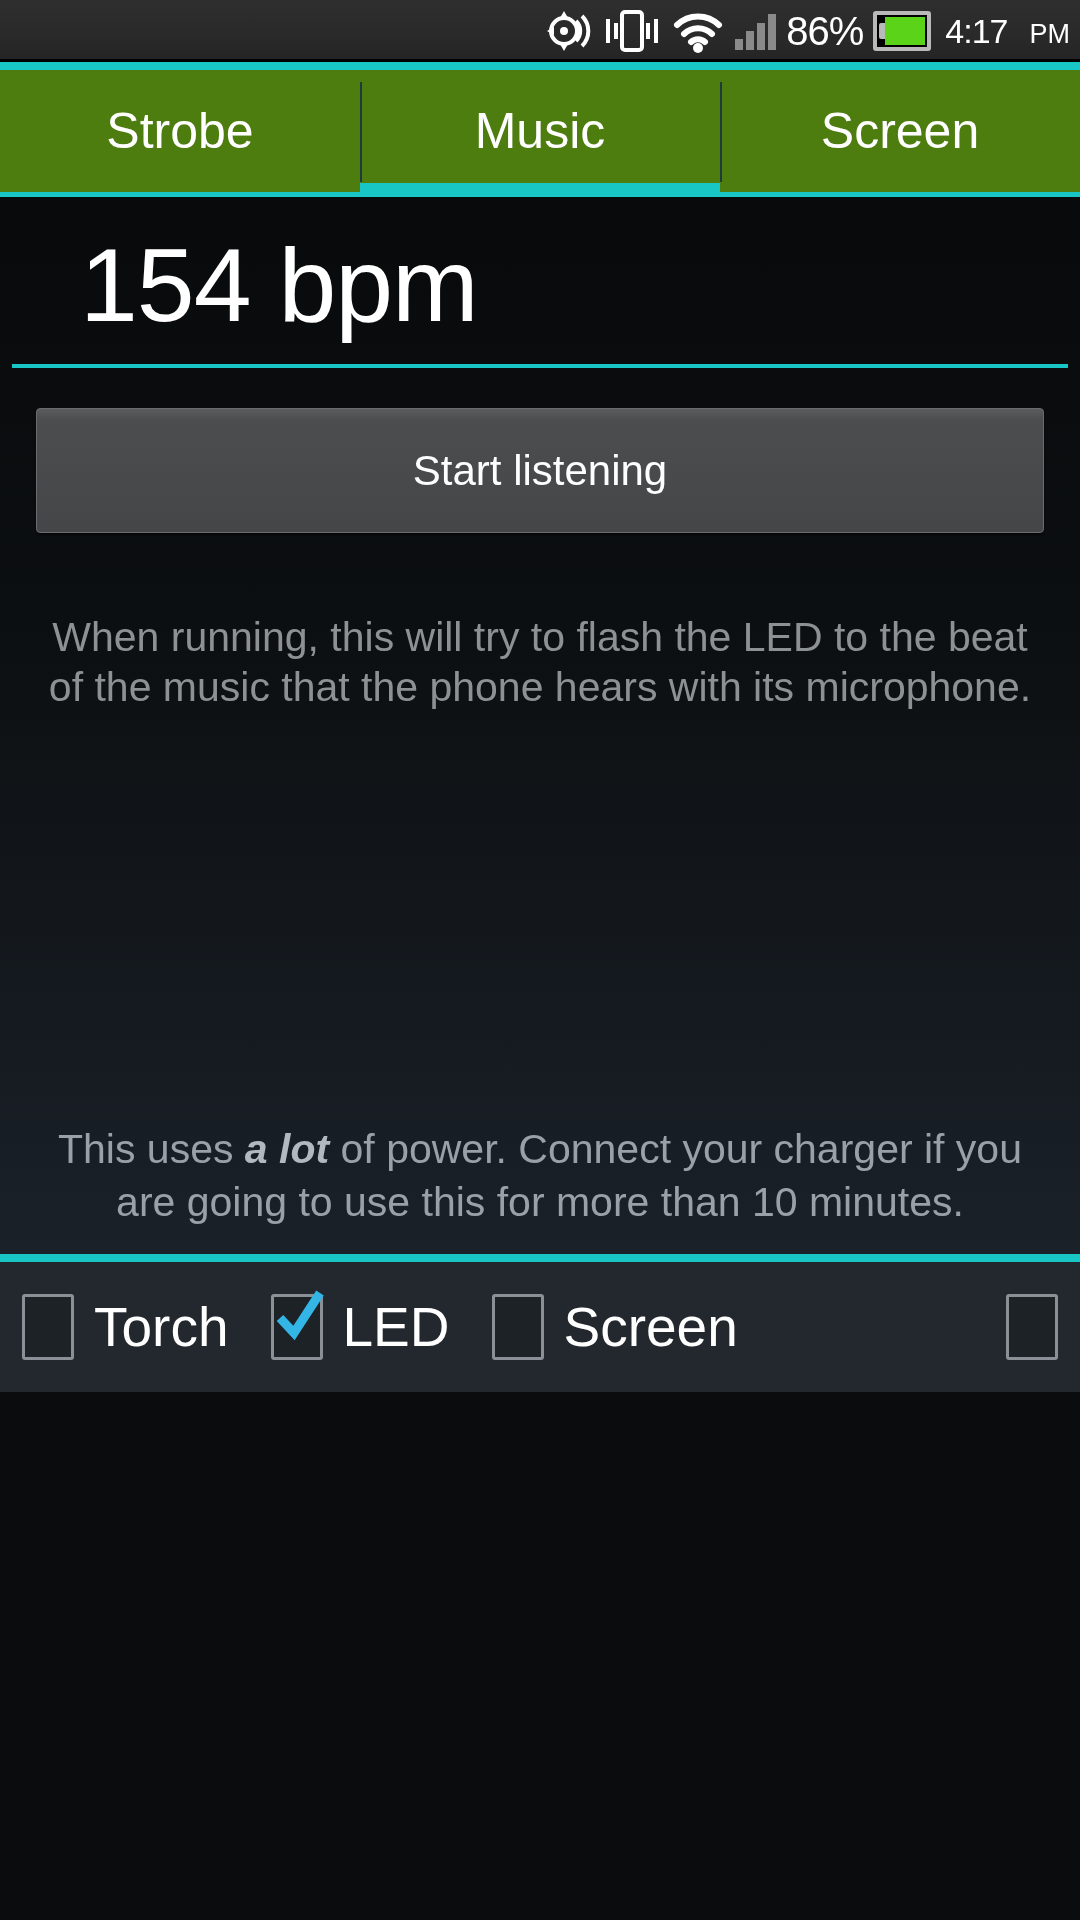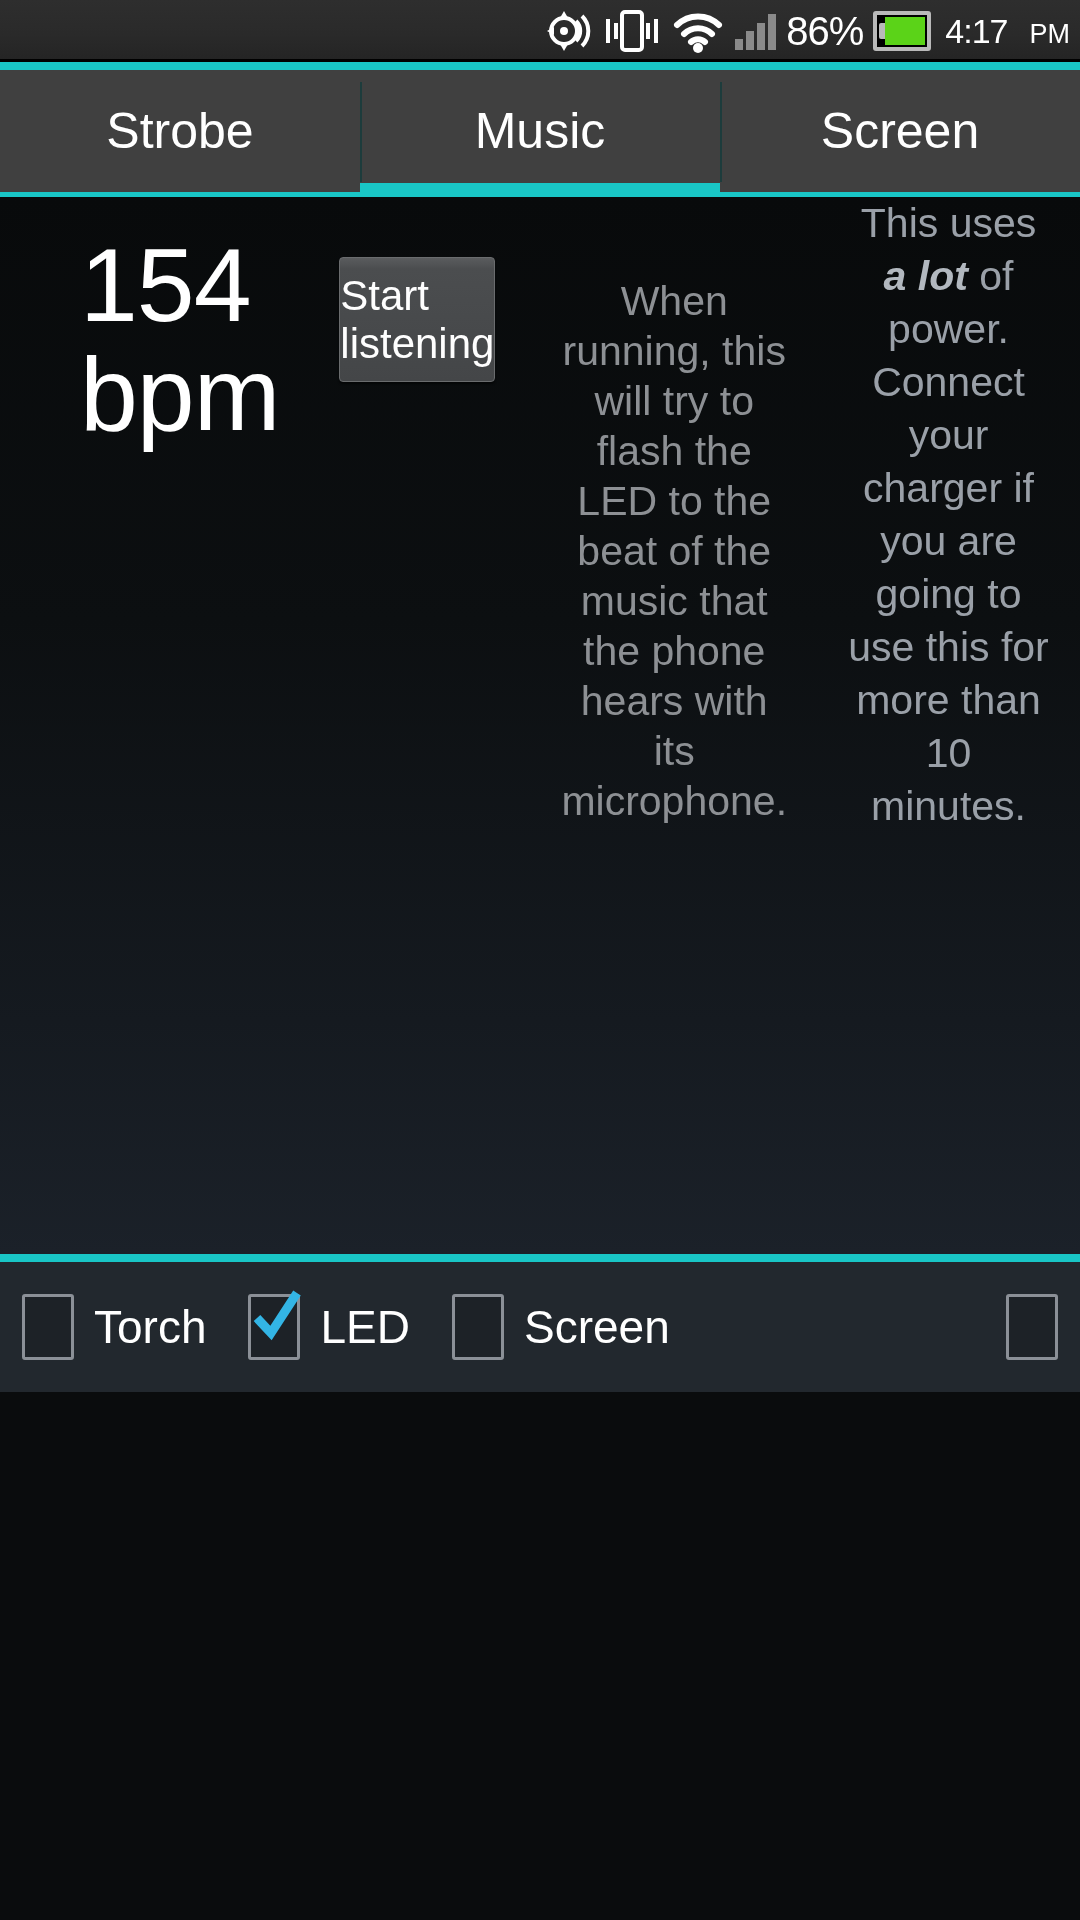--- a/index.html
+++ b/index.html
@@ -47,21 +47,21 @@
   .signal { display:flex; align-items:flex-end; gap:3px; height:38px; }
   .signal i { display:block; width:8px; background:#8a8a8a; }
   .signal i.b1{ height:11px; } .signal i.b2{ height:19px; }
   .signal i.b3{ height:27px; } .signal i.b4{ height:36px; }
 
   
   .teal-rule-top { flex:0 0 8px; background:#19c6c6; }
 
   
   .tabbar {
-    flex:0 0 122px; display:flex; background:#404040; position:relative;
+    flex:0 0 122px; display:flex; background:#4d7c0f; position:relative;
   }
   .tab {
     flex:1; display:flex; align-items:center; justify-content:center;
     color:#fff; font-size:50px; font-weight:400; position:relative;
     letter-spacing:0px;
   }
   .tab + .tab::before{
     content:""; position:absolute; left:0; top:12px; bottom:10px; width:2px;
     background:#1d3c3c;
   }
@@ -71,31 +71,31 @@
   .tabbar::after{
     content:""; position:absolute; left:0; right:0; bottom:-5px; height:5px;
     background:#19c6c6;
   }
   .teal-rule-tabs{ flex:0 0 5px; background:#19c6c6; }
 
   
   .content {
     flex:1 1 auto; position:relative;
     background:linear-gradient(to bottom,#080a0b 0%,#0c0f11 40%,#151a20 78%,#1b2129 100%);
-    display:flex; 
+    display:flex; flex-direction:column;
   }
   .bpm {
     color:#fff; font-size:104px; font-weight:300; letter-spacing:-1px;
     padding:34px 0 10px 80px; line-height:1.05;
   }
   .bpm-divider{
     height:4px; background:#19c6c6; margin:14px 12px 0 12px;
   }
   .btn-row{
-    display:flex; gap:22px; padding:40px 36px 0 36px;margin-top:20px;
+    display:flex; gap:22px; padding:40px 36px 0 36px;
   }
   .btn{
     flex:1; height:125px;
     background:linear-gradient(to bottom,#5a5c5e 0%,#4b4d4f 9%,#444648 100%);
     border:1px solid #6a6c6e;
     border-radius:4px;
     display:flex; align-items:center; justify-content:center;
     color:#fefefe; font-size:42px; font-weight:400;
     box-shadow:0 2px 2px rgba(0,0,0,.55);
   }
@@ -121,21 +121,21 @@
   .cbox{
     width:52px; height:66px; border:3px solid #8b9097; border-radius:3px;
     background:#1d2227; display:flex; align-items:center; justify-content:center;
     position:relative; flex:0 0 auto;
   }
   .cbox.checked { background:#1d2227; }
   .cbox .tick{
     position:absolute; width:60px; height:60px; left:-4px; top:-12px;
   }
   .cblabel{
-    color:#fff; font-size:46px; margin-left:20px; margin-right:42px;
+    color:#fff; font-size:55px; margin-left:20px; margin-right:42px;
     white-space:nowrap;
   }
   .cb-spacer{ flex:1 1 auto; }
 </style>
 </head>
 <body>
 
 <div id="screen">
 
   <div class="statusbar">

